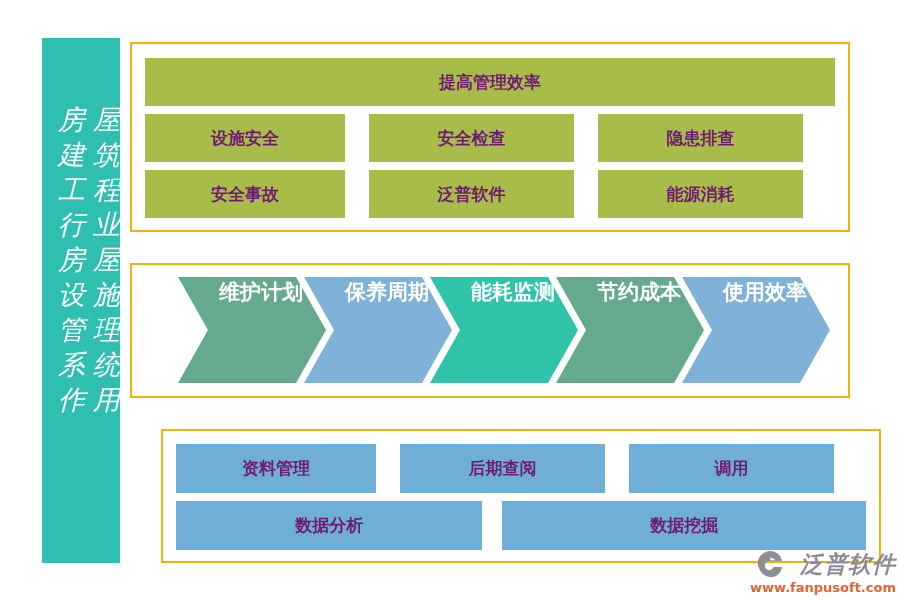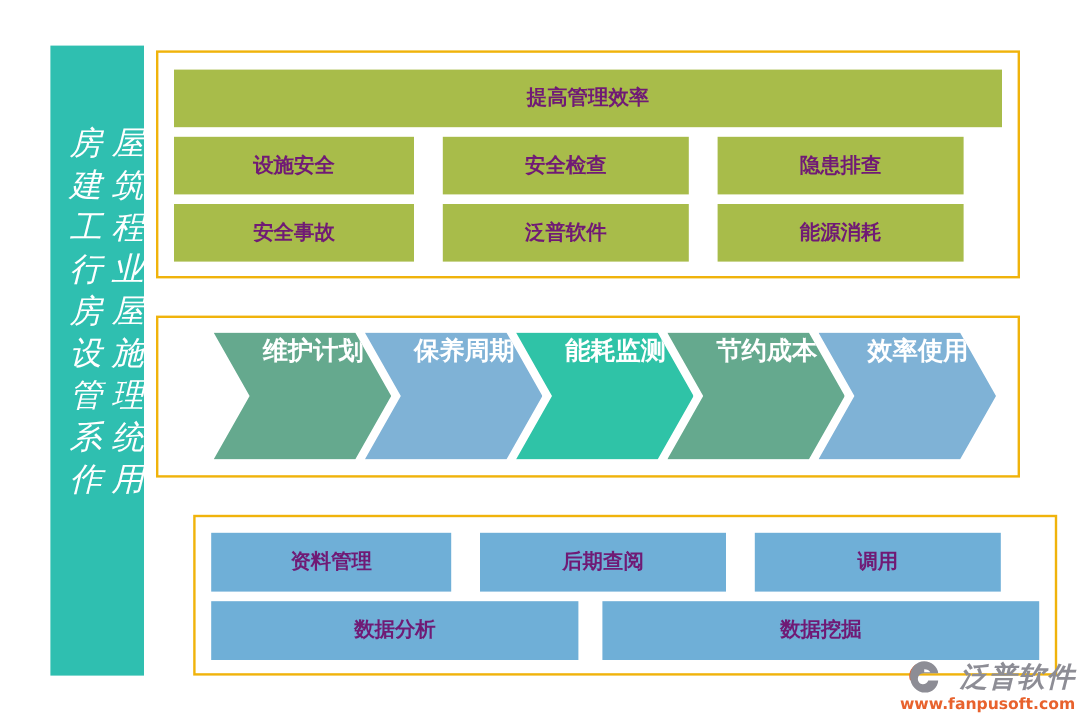--- a/index.html
+++ b/index.html
@@ -92,22 +92,22 @@
       </div>
       <div class="chev" style="background: rgb(47, 195, 167);">
         <span>能耗</span>
         <span>监测</span>
       </div>
       <div class="chev" style="background: rgb(101, 169, 142);">
         <span>节约</span>
         <span>成本</span>
       </div>
       <div class="chev" style="background: rgb(127, 178, 214);">
+        <span>使用</span>
         <span>效率</span>
-        <span>使用</span>
       </div>
     </div>
   </div>
 
   <div class="panel panel-bottom">
     <div class="btn-row">
       <div class="blk blue w1">资料管理</div>
       <div class="blk blue w2">后期查阅</div>
       <div class="blk blue w3">调用</div>
     </div>

